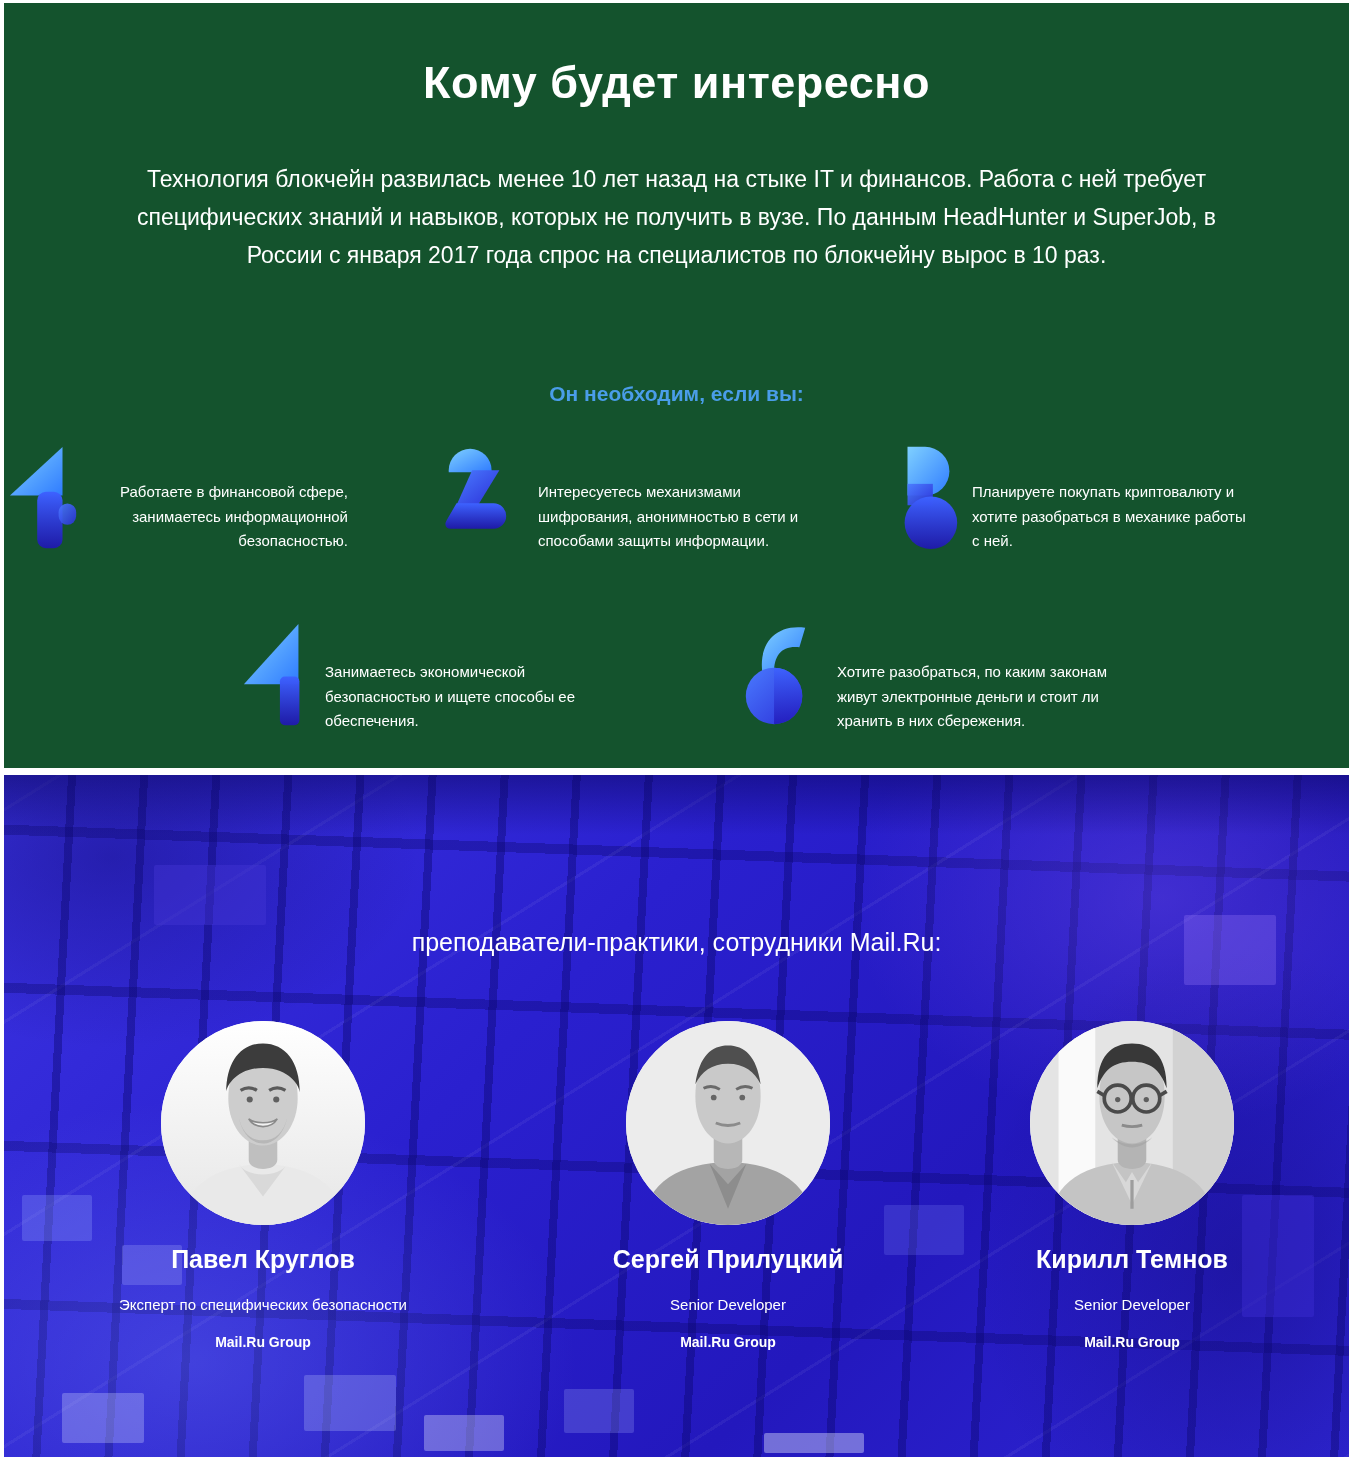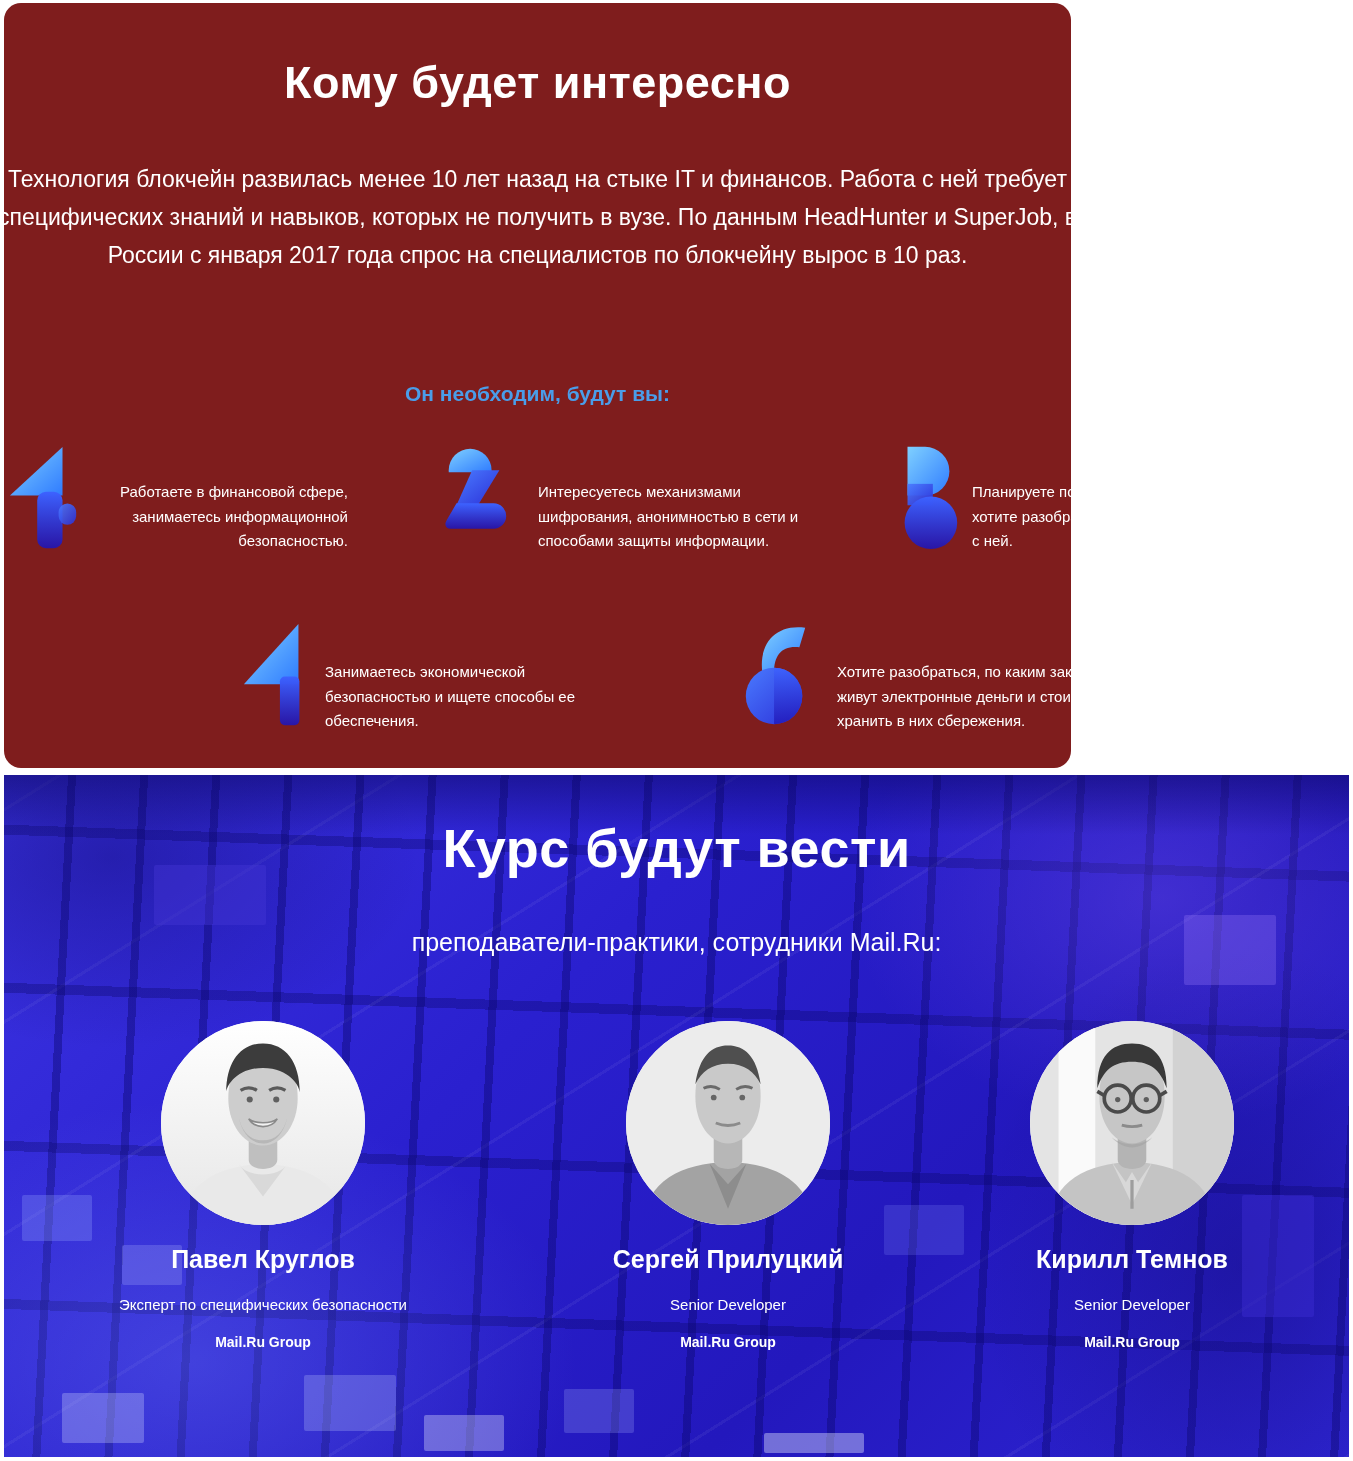--- a/index.html
+++ b/index.html
@@ -1,20 +1,20 @@
 <!DOCTYPE html>
 <html><head>
 <meta charset="utf-8">
 <style>
   html,body{margin:0;padding:0;background:#ffffff;}
   body{width:1353px;font-family:"Liberation Sans","DejaVu Sans",sans-serif;}
   .page{position:relative;width:1353px;height:1461px;background:#ffffff;overflow:hidden;}
 
   
-  .who{position:absolute;left:4px;top:3px;width:1067px;height:765px;background:#7f1d1d;color:#fff;border-radius:17px;}
+  .who{position:absolute;left:4px;top:3px;width:1345px;height:765px;background:#14532d;color:#fff;}
   .who-title{position:absolute;top:24px;left:0;width:100%;text-align:center;
              font-size:45px;font-weight:bold;letter-spacing:.5px;}
   .who-desc{position:absolute;top:134px;left:50%;transform:translateX(-50%);width:1080px;
             text-align:center;font-size:23px;line-height:38px;font-weight:400;}
   .who-heading{position:absolute;top:362px;left:0;width:100%;text-align:center;
                font-size:21px;font-weight:bold;color:#4a9de9;}
   .reason{position:absolute;}
   .reason .num{position:absolute;width:78px;height:112px;}
   .reason .txt{position:absolute;font-size:15px;line-height:24.5px;color:#ffffff;}
   .r1 .num{left:2px;top:440px;}   .r1 .txt{left:104px;top:462px;width:240px;text-align:right;}
@@ -83,21 +83,21 @@
       <linearGradient id="gPhotoBg" x1="0" y1="0" x2="0" y2="1">
         <stop offset="0" stop-color="#ffffff"></stop>
           <stop offset="1" stop-color="#e6e6e6"></stop>
       </linearGradient>
     </defs>
   </svg>
 
   <section class="who">
     <h1 class="who-title">Кому будет интересно</h1>
     <p class="who-desc">Технология блокчейн развилась менее 10 лет назад на стыке IT и финансов. Работа с ней требует специфических знаний и навыков, которых не получить в вузе. По данным HeadHunter и SuperJob, в России с января 2017 года спрос на специалистов по блокчейну вырос в 10 раз.</p>
-    <h2 class="who-heading">Он необходим, будут вы:</h2>
+    <h2 class="who-heading">Он необходим, если вы:</h2>
 
     <div class="reason r1">
       <svg class="num" viewBox="0 0 80 115">
         <polygon points="4,54 58,4 58,54" fill="url(#gBright)"></polygon>
         <rect x="32" y="50" width="26" height="58" rx="9" fill="url(#gDeep)"></rect>
         <rect x="54" y="62" width="18" height="22" rx="9" fill="url(#gMid)" opacity="0.9"></rect>
       </svg>
       <p class="txt">Работаете в финансовой сфере, занимаетесь информационной безопасностью.</p>
     </div>
 
@@ -144,21 +144,20 @@
     <span class="pane pn4"></span>
     <span class="pane pn5"></span>
     <span class="pane pn6"></span>
     <span class="pane pn7"></span>
     <span class="pane pn8"></span>
     <span class="pane pn9"></span>
     <span class="pane pn10"></span>
     <span class="pane pn11"></span>
     <span class="pane pn12"></span>
 
-    <h1 class="team-title">Курс будут вести</h1>
     <p class="team-sub">преподаватели-практики, сотрудники Mail.Ru:</p>
 
     <div class="card c1">
       <div class="avatar">
         <svg viewBox="0 0 100 100">
           <rect width="100" height="100" fill="url(#gPhotoBg)"></rect>
           <path d="M10,100 C12,79 28,71 50,70 C72,71 88,79 90,100 Z" fill="#e9e9e9"></path>
           <path d="M38,70 C42,77 58,77 62,70 L50,86 Z" fill="#d9d9d9"></path>
           <path d="M43,57 h14 v11 c0,6 -14,6 -14,0 z" fill="#bfbfbf"></path>
           <path d="M33,38 C33,23 40,15 50,15 C60,15 67,23 67,38 C67,50 60,61 50,61 C40,61 33,50 33,38 Z" fill="#cdcdcd"></path>

